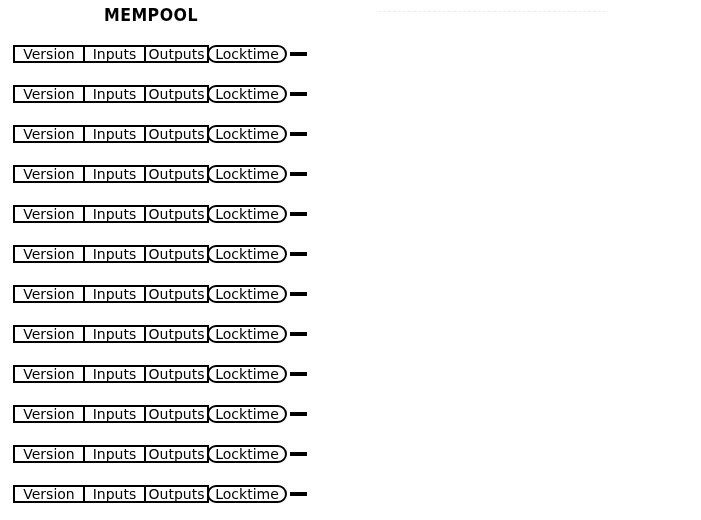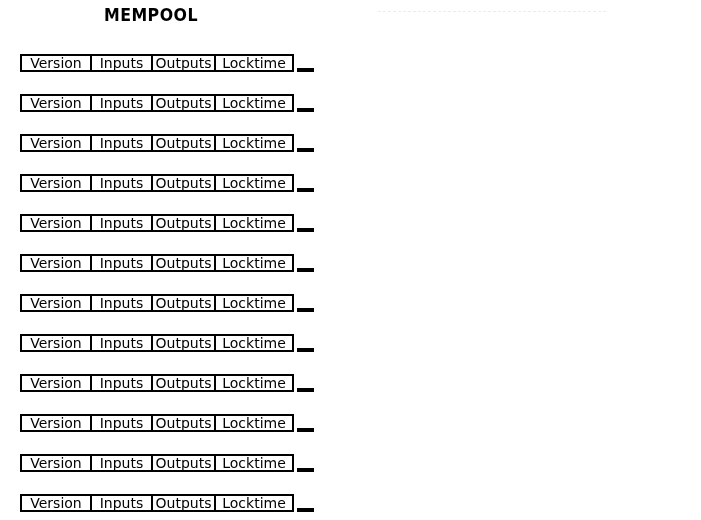--- a/index.html
+++ b/index.html
@@ -49,42 +49,41 @@
     left: 13px;
     top: 36px;
     width: 320px;
   }
 
   .tx-row {
     position: relative;
     height: 36px;
     margin-bottom: 4px;
     display: flex;
-    align-items: flex-end;
-    margin-left: 7px;
+    align-items: center;
   }
 
   .tx-field {
     box-sizing: border-box;
     border: 2px solid #000000;
     background: #ffffff;
     display: flex;
     align-items: center;
     justify-content: center;
     font-size: 14px;
     color: #000000;
     line-height: 1;
     margin-right: -2px;
   }
   .tx-field:last-of-type { margin-right: 0; }
 
   .f-version  { width: 72px; }
   .f-inputs   { width: 63px; }
   .f-outputs  { width: 65px; }
-  .f-locktime { width: 80px; }
+  .f-locktime { width: 80px; border-radius: 10px; }
 
   .tx-status {
     box-sizing: border-box;
     width: 17px;
     margin-left: 5px;
     border: 2px solid #000000;
     background: #ffffff;
   }
   .tx-status.confirmed {
     background: #27ae52;

